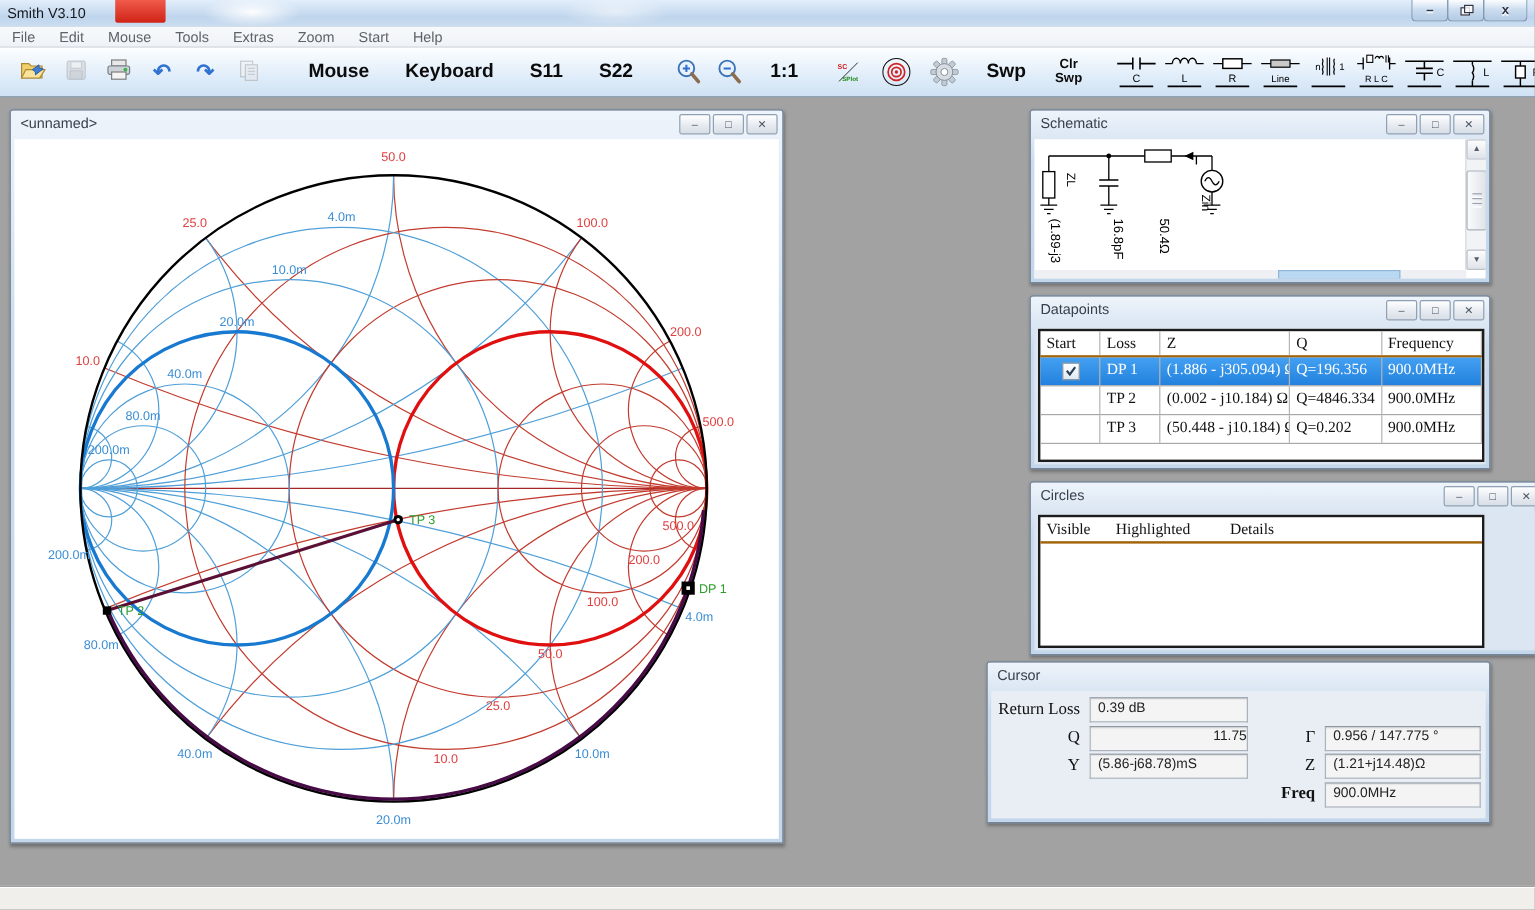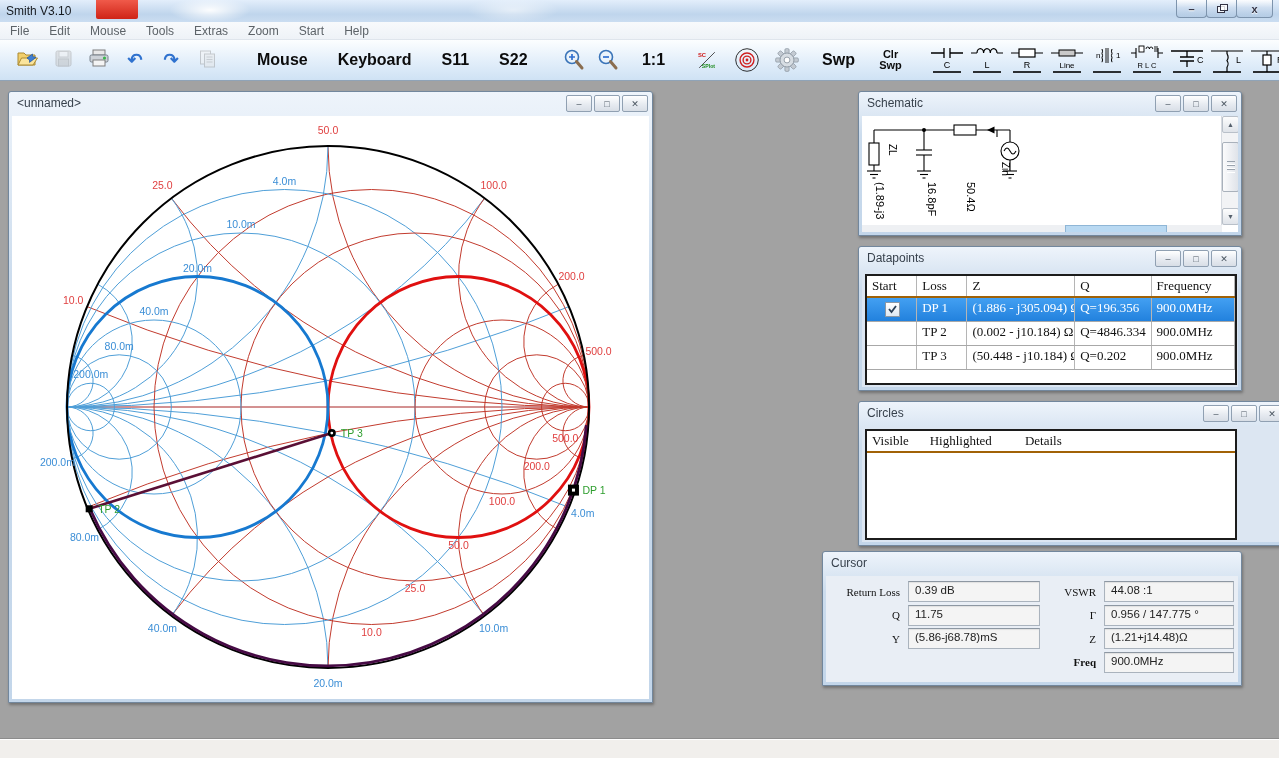--- a/index.html
+++ b/index.html
@@ -55,21 +55,21 @@
   .grid-table{position:absolute;left:3px;top:3px;border:2px solid #1c1c1c;background:#fff;
     font-family:"Liberation Serif",serif;font-size:13px;color:#111;}
   .gt-row{display:flex;border-bottom:1px solid #a8a8a8;height:23px;align-items:stretch;}
   .gt-row.head{height:20px;border-bottom:2px solid #a16207;}
   .gt-cell{padding:2px 4px 0 5px;border-right:1px solid #b5b5b5;overflow:hidden;white-space:nowrap;}
   .gt-row.sel{background:linear-gradient(#43a0f2,#2281dd);color:#fff;}
   .checkbox{width:13px;height:13px;border:1px solid #8b98a5;background:linear-gradient(#fff,#dfe9f2);
     margin:2px auto 0 auto;display:flex;align-items:center;justify-content:center;}
   
   .cur-row{position:absolute;display:flex;align-items:center;height:19px;}
-  .cur-label{font-family:"Liberation Serif",serif;font-size:11px;color:#111;text-align:right;
+  .cur-label{font-family:"Liberation Serif",serif;font-size:14px;color:#111;text-align:right;
     padding-right:8px;white-space:nowrap;}
   .cur-field{height:17px;border:1px solid #aab3bd;border-top-color:#8d97a2;background:#f4f4f4;
     font-size:11.5px;color:#222;padding:2px 0 0 6px;box-shadow:inset 0 1px 1px rgba(0,0,0,.08);}
   
   .vscroll{position:absolute;right:0;top:0;bottom:7px;width:16px;background:#f2f3f5;border-left:1px solid #d6dae0;}
   .vs-arrow{position:absolute;left:0;width:15px;height:15px;background:linear-gradient(#fdfdfd,#dfe3e9);
     border:1px solid #b9c0c9;border-radius:2px;font-size:7px;color:#55606c;display:flex;align-items:center;justify-content:center;}
   .vs-thumb{position:absolute;left:0px;width:15px;border:1px solid #a9b1bb;border-radius:2px;
     background:linear-gradient(90deg,#fbfbfc,#dfe3e9);}
   .vs-grip{width:8px;margin:0 auto;border-top:1px solid #9aa3ae;border-bottom:1px solid #fff;height:2px;}
@@ -510,30 +510,26 @@
 
   <div class="win" style="left:822px;top:470px;width:418px;height:133px;">
     <span class="win-title">Cursor</span>
     <div class="client" style="background:#e9eef5;" id="cursor-client">
         <div class="cur-row" style="left: 2px; top: 6px;">
           <span class="cur-label" style="width: 72px;">Return Loss</span>
           <span class="cur-field" style="width: 124px;">0.39 dB</span>
         </div>
         <div class="cur-row" style="left: 2px; top: 29.5px;">
           <span class="cur-label" style="width: 72px;">Q</span>
-          <span class="cur-field" style="width: 124px;">11.75</span>
+          <span class="cur-field" style="width: 124px; text-align: right;">11.75</span>
         </div>
         <div class="cur-row" style="left: 2px; top: 53px;">
           <span class="cur-label" style="width: 72px;">Y</span>
           <span class="cur-field" style="width: 124px;">(5.86-j68.78)mS</span>
         </div>
-        <div class="cur-row" style="left: 202px; top: 6px;">
-          <span class="cur-label" style="width: 68px;">VSWR</span>
-          <span class="cur-field" style="width: 122px;">44.08 :1</span>
-        </div>
         <div class="cur-row" style="left: 202px; top: 29.5px;">
           <span class="cur-label" style="width: 68px;">Γ</span>
           <span class="cur-field" style="width: 122px;">0.956 / 147.775 °</span>
         </div>
         <div class="cur-row" style="left: 202px; top: 53px;">
           <span class="cur-label" style="width: 68px;">Z</span>
           <span class="cur-field" style="width: 122px;">(1.21+j14.48)Ω</span>
         </div>
         <div class="cur-row" style="left: 202px; top: 76.5px;">
           <span class="cur-label" style="width: 68px; font-weight: bold;">Freq</span>

